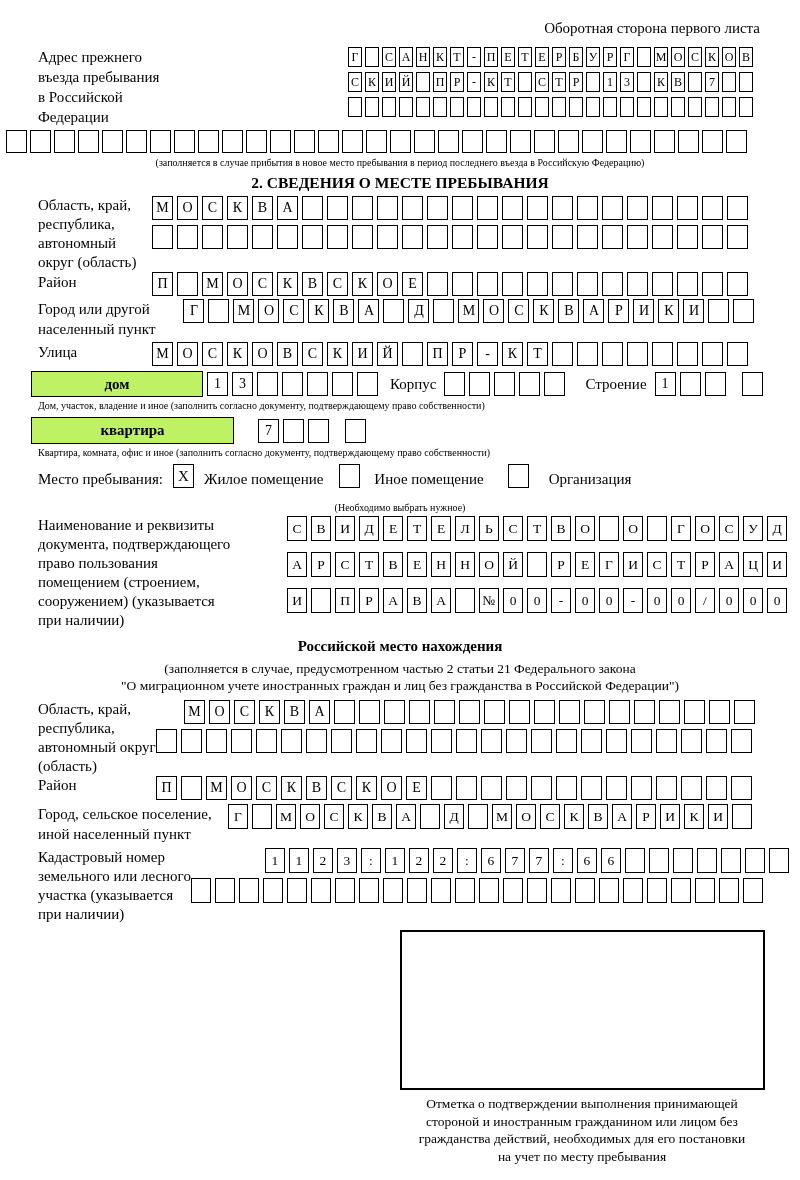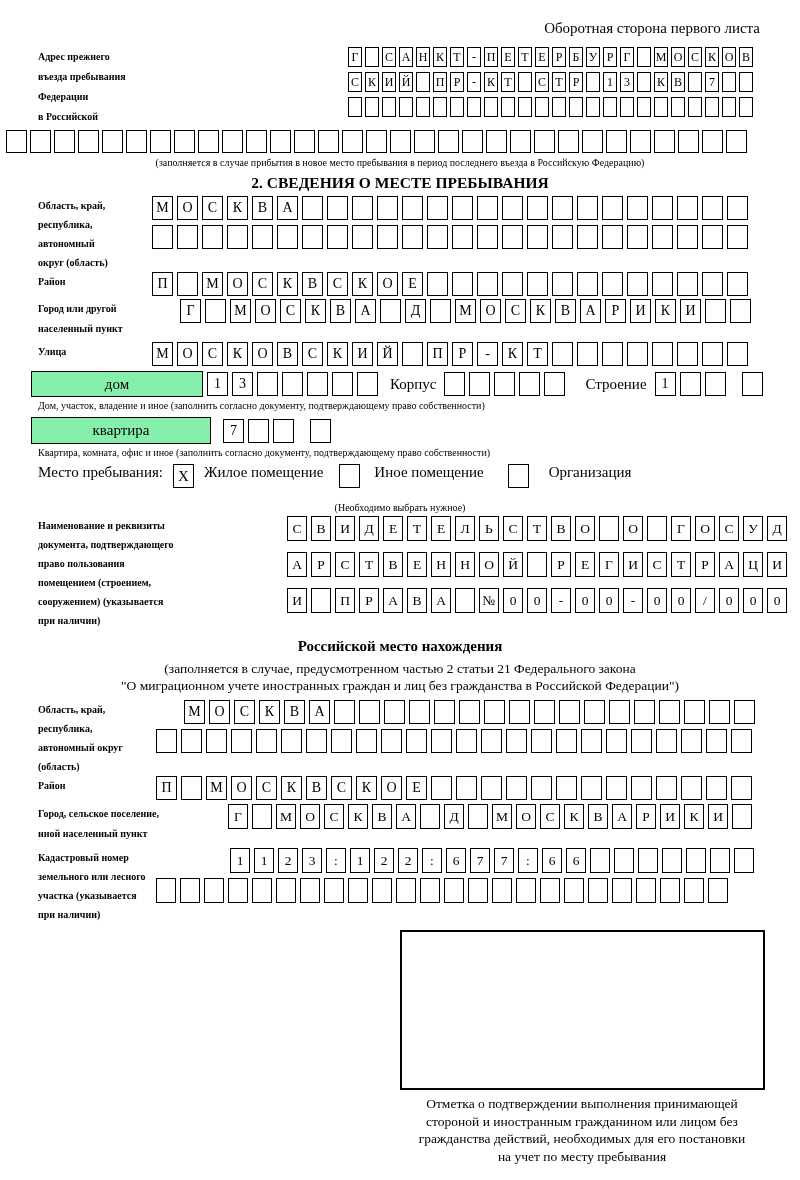--- a/index.html
+++ b/index.html
@@ -4,21 +4,21 @@
 <style>
   * { box-sizing: border-box; margin: 0; padding: 0; }
   html, body { background: #fff; }
   body {
     width: 800px; height: 1180px; overflow: hidden;
     font-family: "Liberation Serif", "DejaVu Serif", serif;
     color: #000; font-size: 14px; position: relative;
   }
   .corner-note { text-align: right; padding: 20px 40px 0 0; font-size: 15px; }
   .field { display: flex; align-items: flex-start; padding-left: 38px; }
-  .flabel { font-size: 10px; line-height: 20px; font-weight: bold; }
+  .flabel { font-size: 15px; line-height: 20px; }
   .flabel div { white-space: nowrap; }
   .lab-prev { flex: 0 0 310px; }
   .lab-s2  { flex: 0 0 114px; }
   .lab-doc { flex: 0 0 217px; line-height: 19px; }
   .lab-f   { flex: 0 0 118px; line-height: 19px; }
   .lab-fcity { flex: 0 0 190px; }
   .rows { display: flex; flex-direction: column; }
   .cells { display: flex; }
   .cell {
     border: 1.5px solid #000; background: #fff;
@@ -36,27 +36,27 @@
   .fullrow { padding-left: 6px; margin-top: 3px; }
   .caption { font-size: 10px; margin-top: 4px; }
   .caption-left { padding-left: 38px; }
   .center { text-align: center; }
   .sec-title { font-weight: bold; font-size: 15.5px; margin-top: 6px; }
   .fact-title { font-weight: bold; font-size: 15px; margin-top: 8px; }
   .note { font-size: 13.5px; }
   .house-row { display: flex; align-items: center; padding-left: 31px; margin-top: 5px; font-size: 15px; }
   .widebox {
     border: 1.5px solid #000; display: inline-flex; align-items: center;
-    justify-content: center; font-size: 15px; background: #86efac;
+    justify-content: center; font-size: 15px; background: #bef264; font-weight: bold;
   }
   .dom-box { width: 172px; height: 26px; margin-right: 4px; }
-  .kv-box  { width: 180px; height: 27px; margin-right: 12px; }
+  .kv-box  { width: 203px; height: 27px; margin-right: 24px; }
   .inline-lab { margin: 0 8px 0 8px; white-space: nowrap; }
   .gap-cell { margin-left: 12px; }
-  .stay-row { display: flex; align-items: flex-start; padding-left: 38px; margin-top: 6px; font-size: 15px; }
+  .stay-row { display: flex; align-items: flex-end; padding-left: 38px; margin-top: 6px; font-size: 15px; }
   .chk {
     width: 21px; height: 24px; border: 1.5px solid #000;
     display: inline-flex; align-items: center; justify-content: center;
     font-size: 15px; background: #fff;
   }
   .stay-row .lab { white-space: nowrap; }
   .m-r10 { margin-right: 10px; } .m-r14 { margin-right: 14px; }
   .m-r16 { margin-right: 16px; } .m-r20 { margin-right: 20px; } .m-r24 { margin-right: 24px; }
   .mt2 { margin-top: 14px; } .mt3 { margin-top: 3px; } .mt4 { margin-top: 4px; } .mt6 { margin-top: 6px; } .mt8 { margin-top: 3px; gap: 32px; }
   .stamp-box {
@@ -70,22 +70,22 @@
 </style>
 </head>
 <body>
 
 <div class="corner-note">Оборотная сторона первого листа</div>
 
 <div class="field" style="margin-top:10px;">
   <div class="flabel lab-prev">
       <div>Адрес прежнего</div>
       <div>въезда пребывания</div>
+      <div>в Российской</div>
       <div>Федерации</div>
-      <div>в Российской</div>
     </div>
   <div class="rows">
     <div class="cells c-sm mb5">
         <span class="cell">Г</span>
         <span class="cell"></span>
         <span class="cell">С</span>
         <span class="cell">А</span>
         <span class="cell">Н</span>
         <span class="cell">К</span>
         <span class="cell">Т</span>

